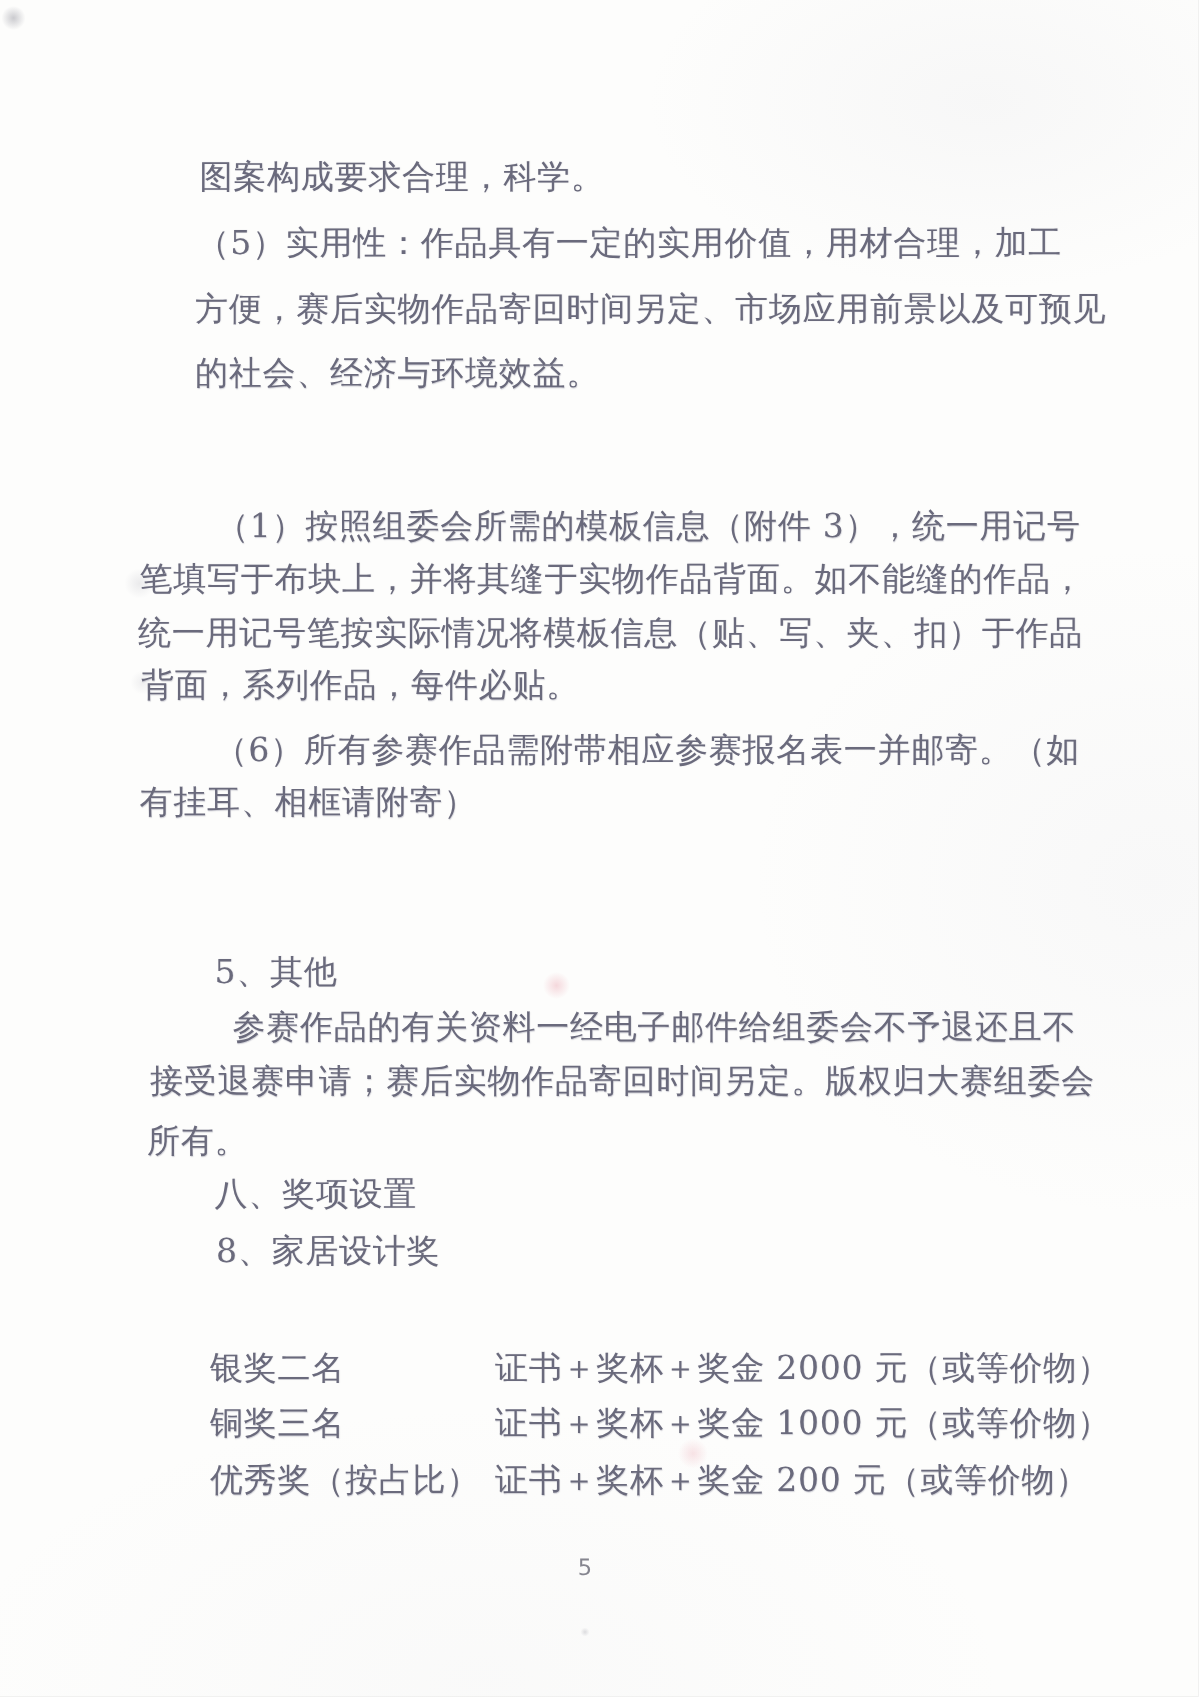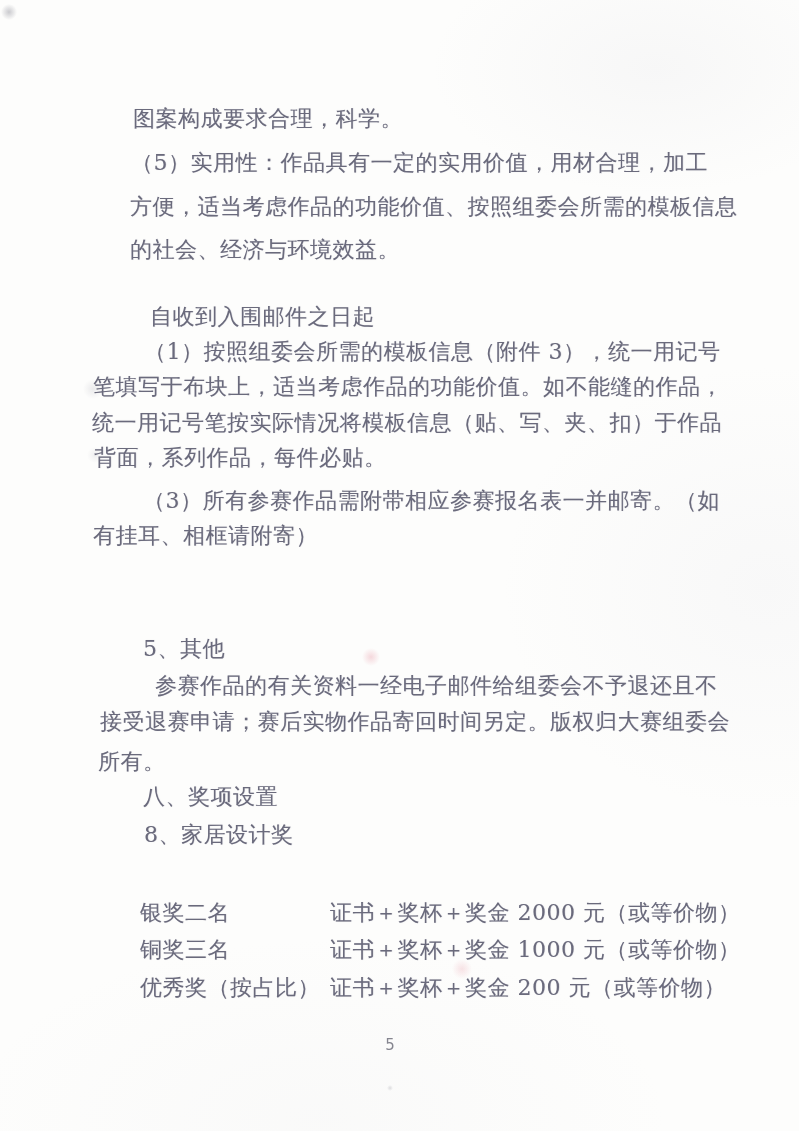--- a/index.html
+++ b/index.html
@@ -50,31 +50,30 @@
   }
 </style>
 </head>
 <body>
 
 <div class="page">
 
   <div class="line" style="top:104px;left:133px">图案构成要求合理，科学。</div>
 
   <div class="line" style="top:148px;left:131px">（5）实用性：作品具有一定的实用价值，用材合理，加工</div>
-  <div class="line" style="top:192px;left:130px">方便，适当考虑作品的功能价值、按照组委会所需的模板信息</div>
+  <div class="line" style="top:192px;left:130px">方便，赛后实物作品寄回时间另定、市场应用前景以及可预见</div>
   <div class="line" style="top:235px;left:130px">的社会、经济与环境效益。</div>
 
-  <div class="line" style="top:302px;left:150px">自收到入围邮件之日起</div>
 
   <div class="line" style="top:337px;left:144px">（1）按照组委会所需的模板信息（附件 3），统一用记号</div>
-  <div class="line" style="top:372px;left:93px">笔填写于布块上，适当考虑作品的功能价值。如不能缝的作品，</div>
+  <div class="line" style="top:372px;left:93px">笔填写于布块上，并将其缝于实物作品背面。如不能缝的作品，</div>
   <div class="line" style="top:408px;left:92px">统一用记号笔按实际情况将模板信息（贴、写、夹、扣）于作品</div>
   <div class="line" style="top:443px;left:94px">背面，系列作品，每件必贴。</div>
 
-  <div class="line" style="top:486px;left:143px">（3）所有参赛作品需附带相应参赛报名表一并邮寄。（如</div>
+  <div class="line" style="top:486px;left:143px">（6）所有参赛作品需附带相应参赛报名表一并邮寄。（如</div>
   <div class="line" style="top:521px;left:93px">有挂耳、相框请附寄）</div>
 
 
   <div class="line" style="top:634px;left:143px">5、其他</div>
   <div class="line" style="top:671px;left:155px">参赛作品的有关资料一经电子邮件给组委会不予退还且不</div>
   <div class="line" style="top:707px;left:100px">接受退赛申请；赛后实物作品寄回时间另定。版权归大赛组委会</div>
   <div class="line" style="top:747px;left:98px">所有。</div>
 
   <div class="line" style="top:782px;left:143px">八、奖项设置</div>
   <div class="line" style="top:820px;left:144px">8、家居设计奖</div>

